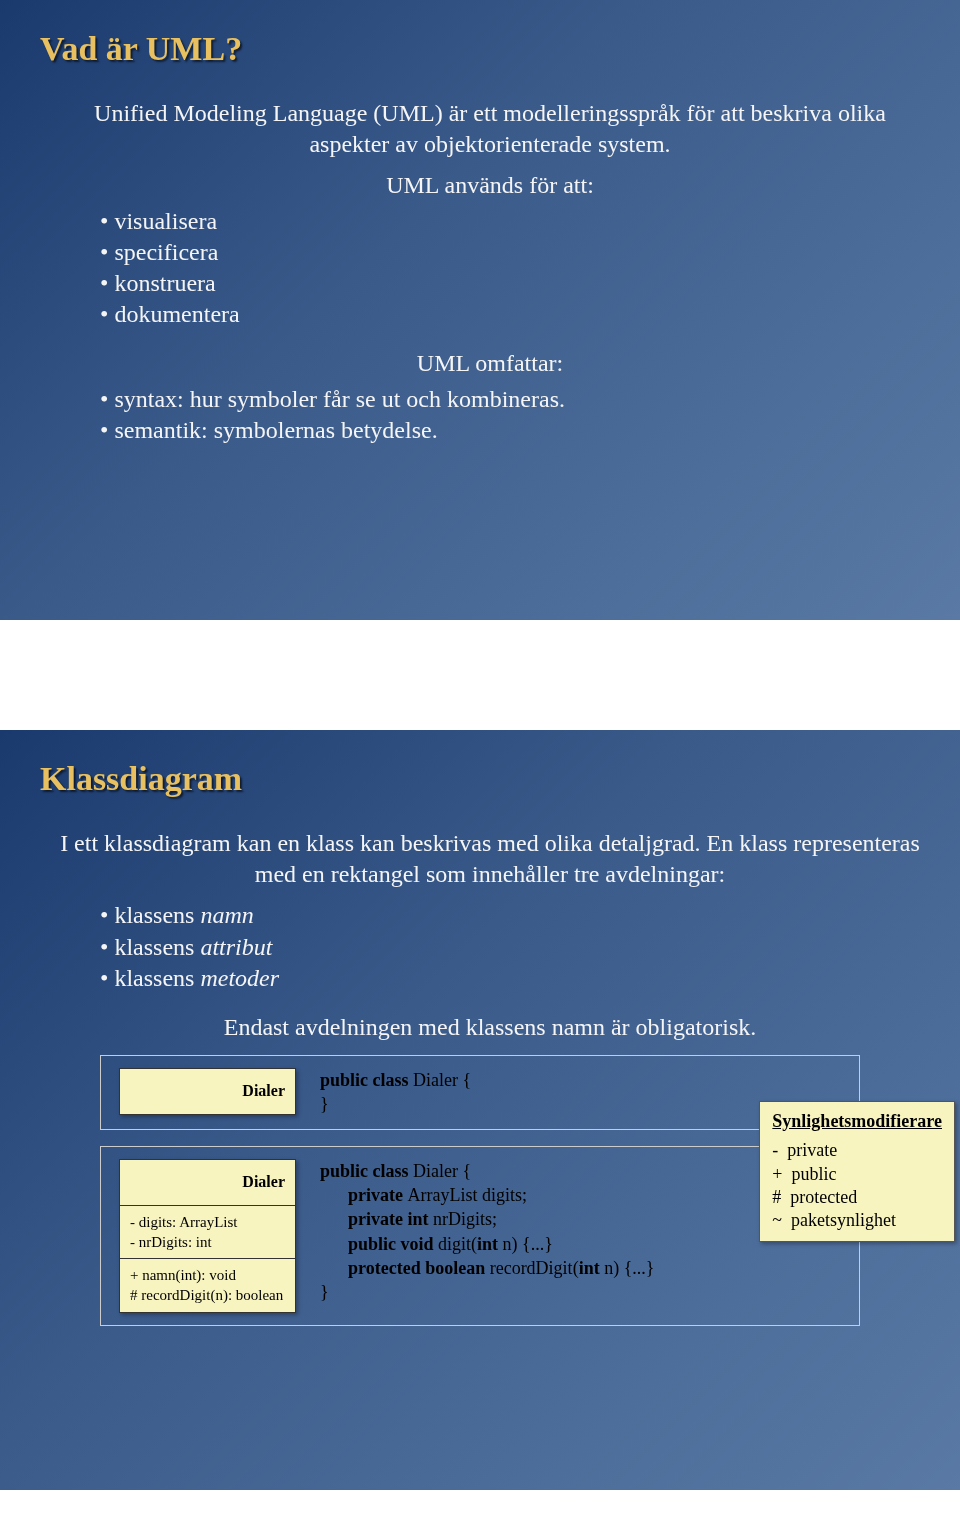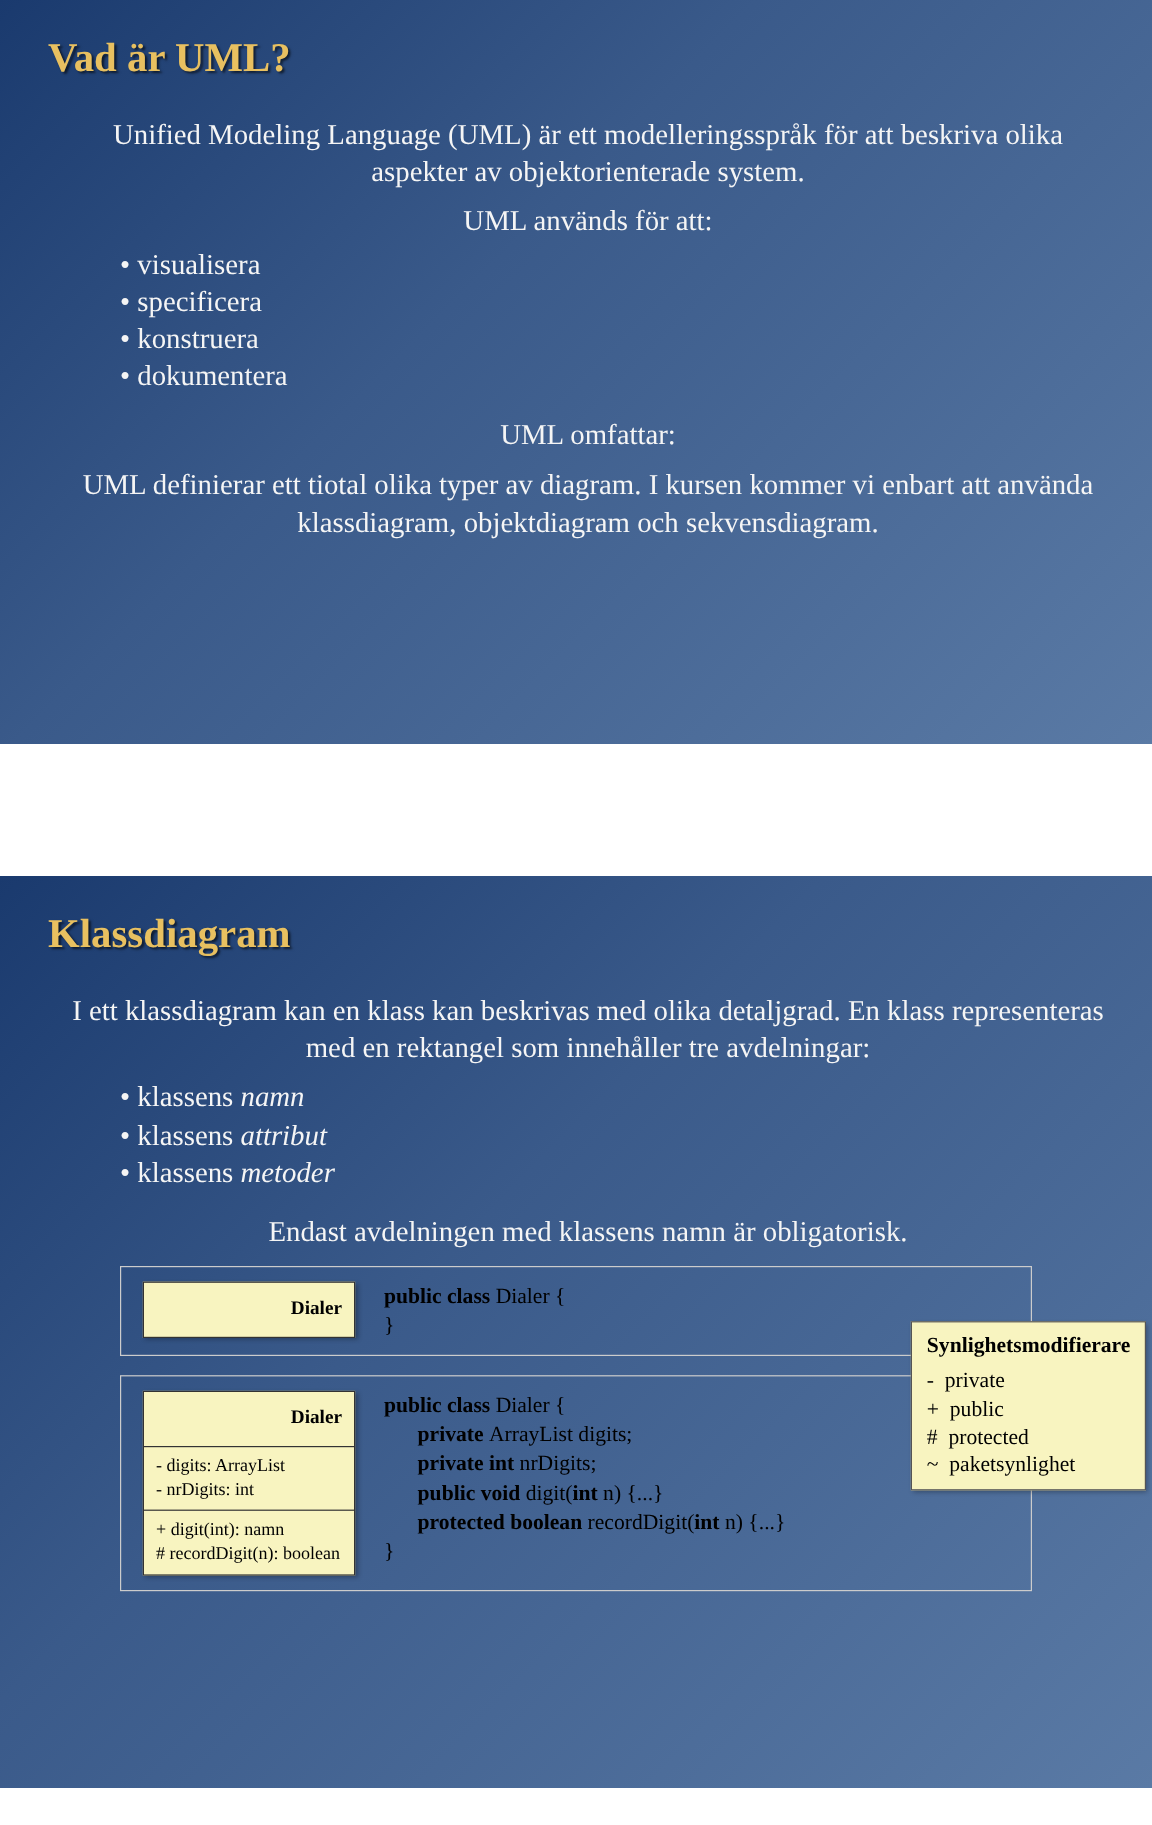--- a/index.html
+++ b/index.html
@@ -82,41 +82,45 @@
     background: #f8f4c0;
     border: 1px solid #555;
     color: #000;
     font-size: 18px;
     padding: 8px 12px;
     font-family: Georgia, serif;
     box-shadow: 2px 2px 4px rgba(0,0,0,0.3);
   }
   .vis-box .hd {
     font-weight: bold;
+    text-decoration: underline;
     margin-bottom: 6px;
   }
   .vis-box .row { white-space: pre; }
   .ex2-wrap { position: relative; }
 </style>
 </head>
 <body>
 
 <div class="slide slide1">
   <h1 class="title">Vad är UML?</h1>
   <div class="body">
     <p>Unified Modeling Language (UML) är ett modelleringsspråk för att beskriva olika aspekter av objektorienterade system.</p>
     <p style="margin-bottom:0">UML används för att:</p>
     <ul class="bullets">
       <li>visualisera</li>
       <li>specificera</li>
       <li>konstruera</li>
       <li>dokumentera</li>
     </ul>
     <p style="margin-bottom:0">UML omfattar:</p>
-    <p>UML definierar ett tiotal olika typer av diagram. I kursen kommer vi enbart att använda klassdiagram, objektdiagram och sekvensdiagram.</p>
+    <ul class="bullets">
+      <li>syntax: hur symboler får se ut och kombineras.</li>
+      <li>semantik: symbolernas betydelse.</li>
+    </ul>
   </div>
 </div>
 
 <div class="gap"></div>
 
 <div class="slide slide2">
   <h1 class="title">Klassdiagram</h1>
   <div class="body">
     <p>I ett klassdiagram kan en klass kan beskrivas med olika detaljgrad. En klass representeras med en rektangel som innehåller tre avdelningar:</p>
     <ul class="bullets">
@@ -138,21 +142,21 @@
 
     <div class="ex2-wrap">
       <div class="example-box">
         <div class="uml-class">
           <div class="section name">Dialer</div>
           <div class="section attrs">
             <div>- digits: ArrayList</div>
             <div>- nrDigits: int</div>
           </div>
           <div class="section methods">
-            <div>+ digit(int): namn</div>
+            <div>+ namn(int): void</div>
             <div># recordDigit(n): boolean</div>
           </div>
         </div>
         <div class="code">
           <div><span class="kw">public class </span><span>Dialer {</span></div>
           <div style="padding-left:28px"><span class="kw">private </span><span>ArrayList digits;</span></div>
           <div style="padding-left:28px"><span class="kw">private int </span><span>nrDigits;</span></div>
           <div style="padding-left:28px"><span class="kw">public void </span><span>digit(</span><span class="kw">int </span><span>n) {...}</span></div>
           <div style="padding-left:28px"><span class="kw">protected boolean </span><span>recordDigit(</span><span class="kw">int </span><span>n) {...}</span></div>
           <div>}</div>

